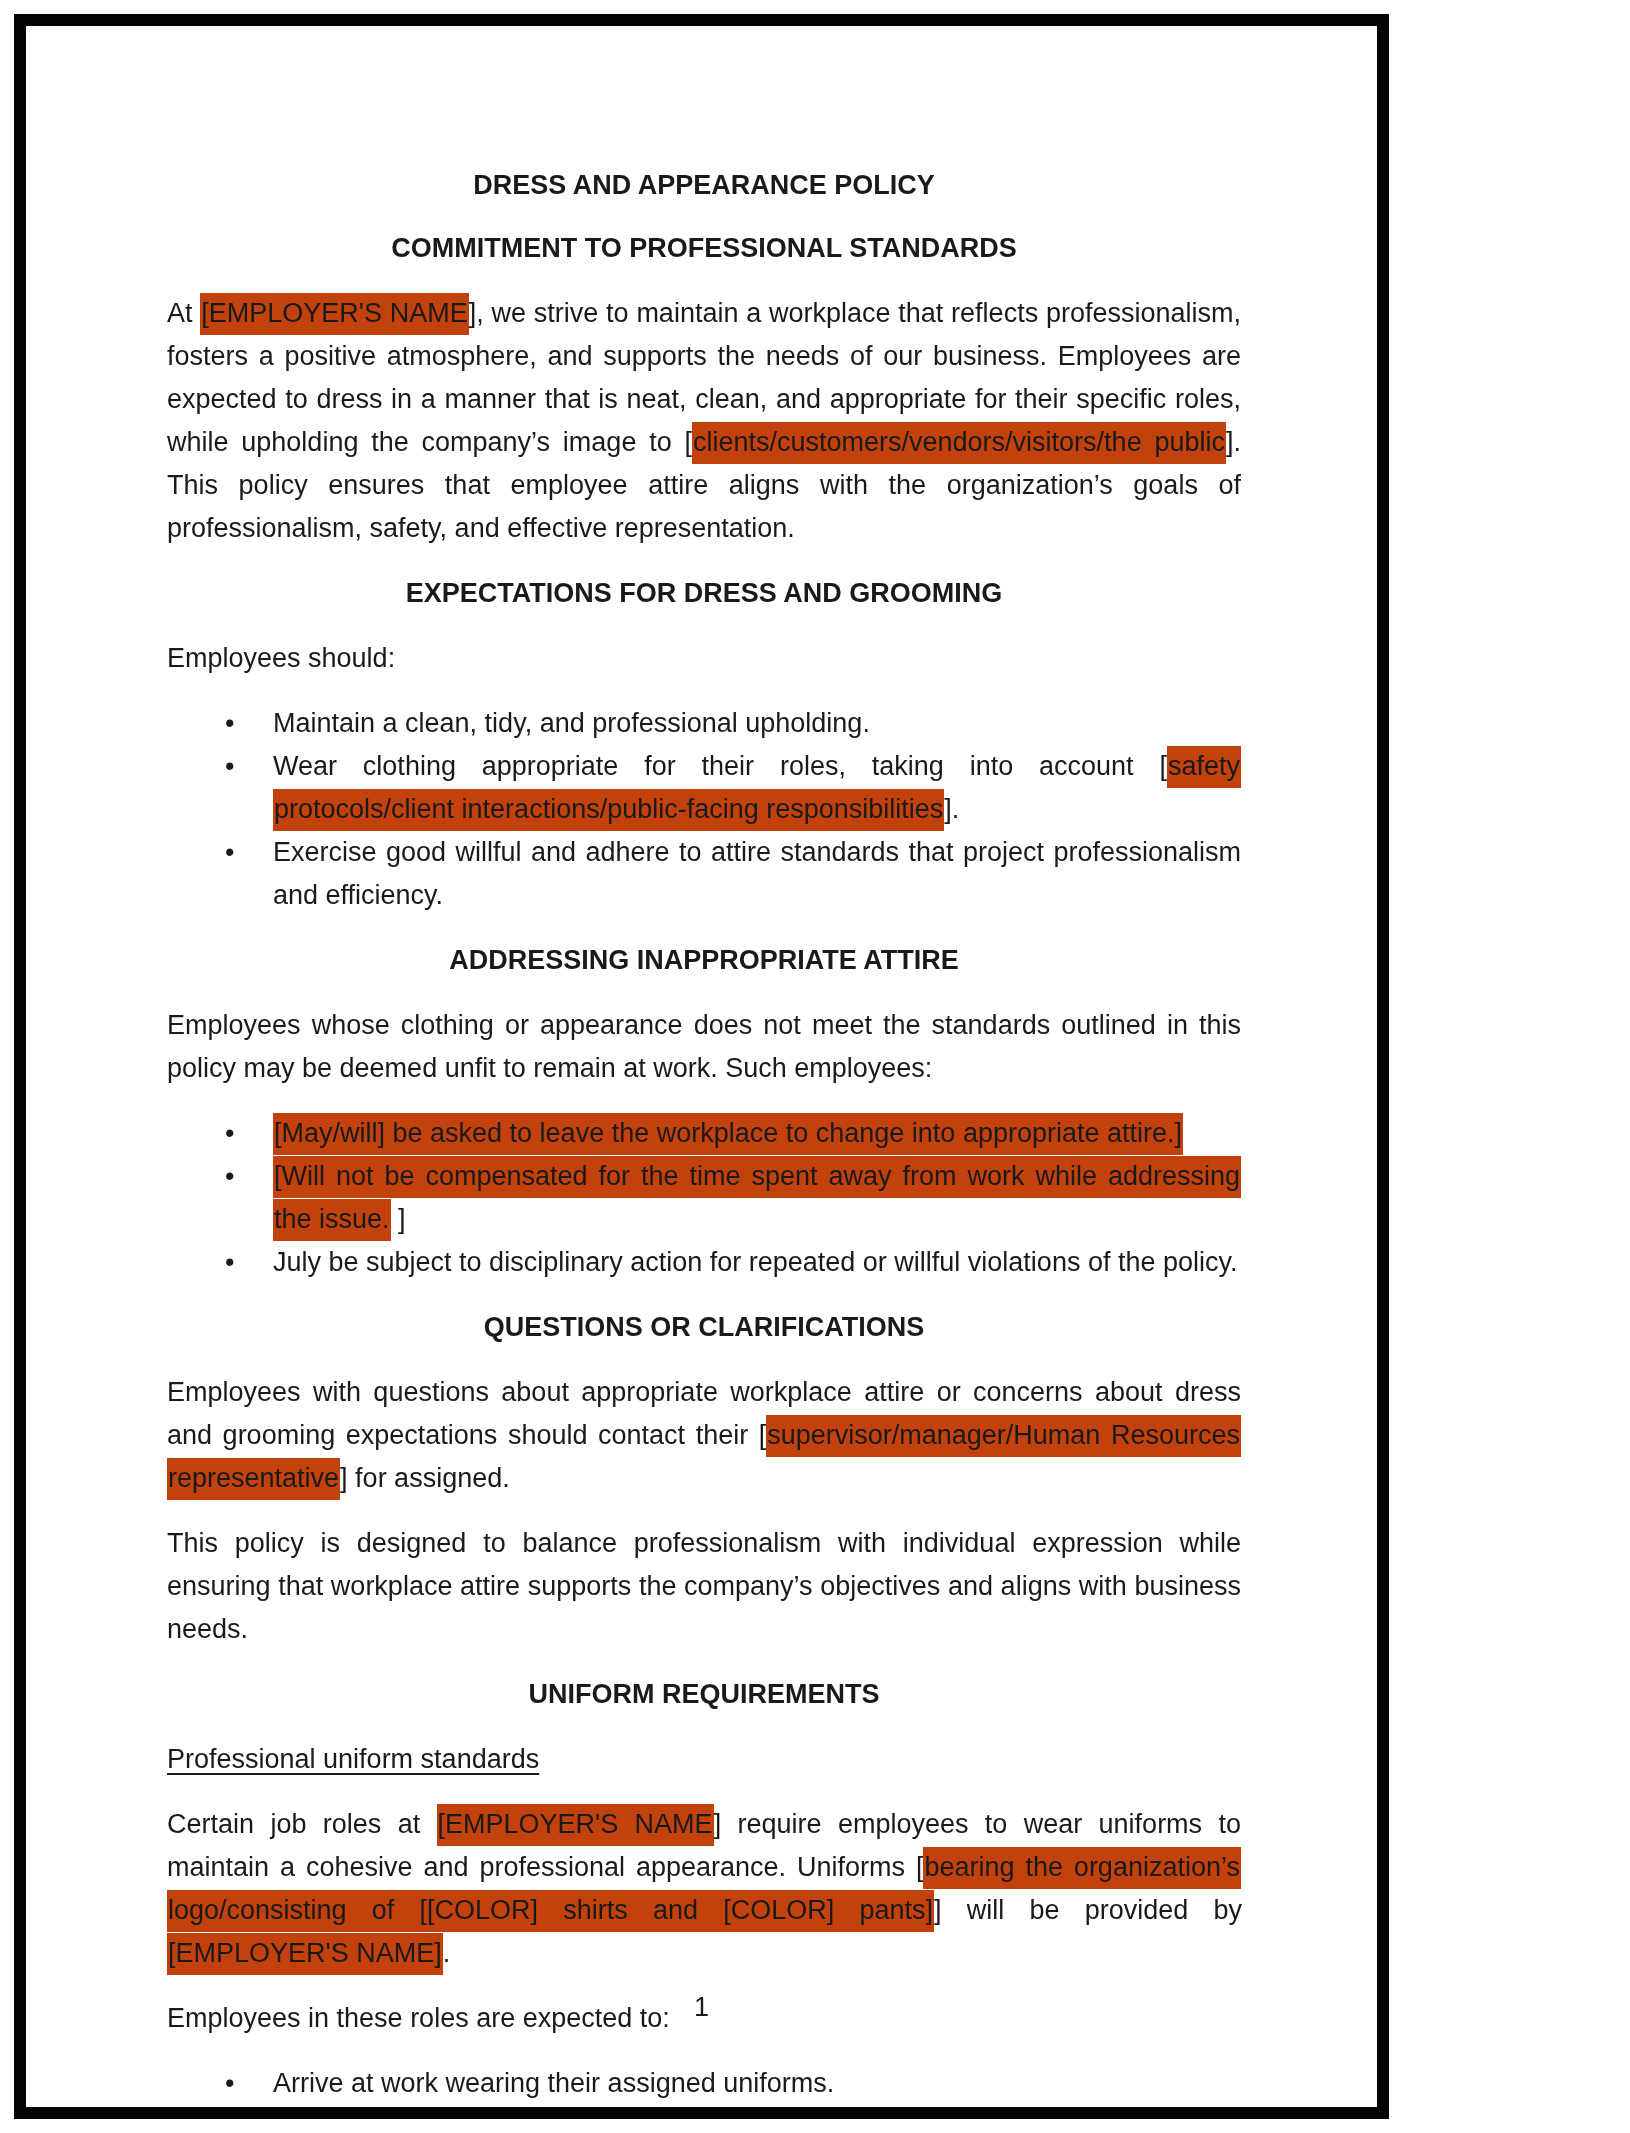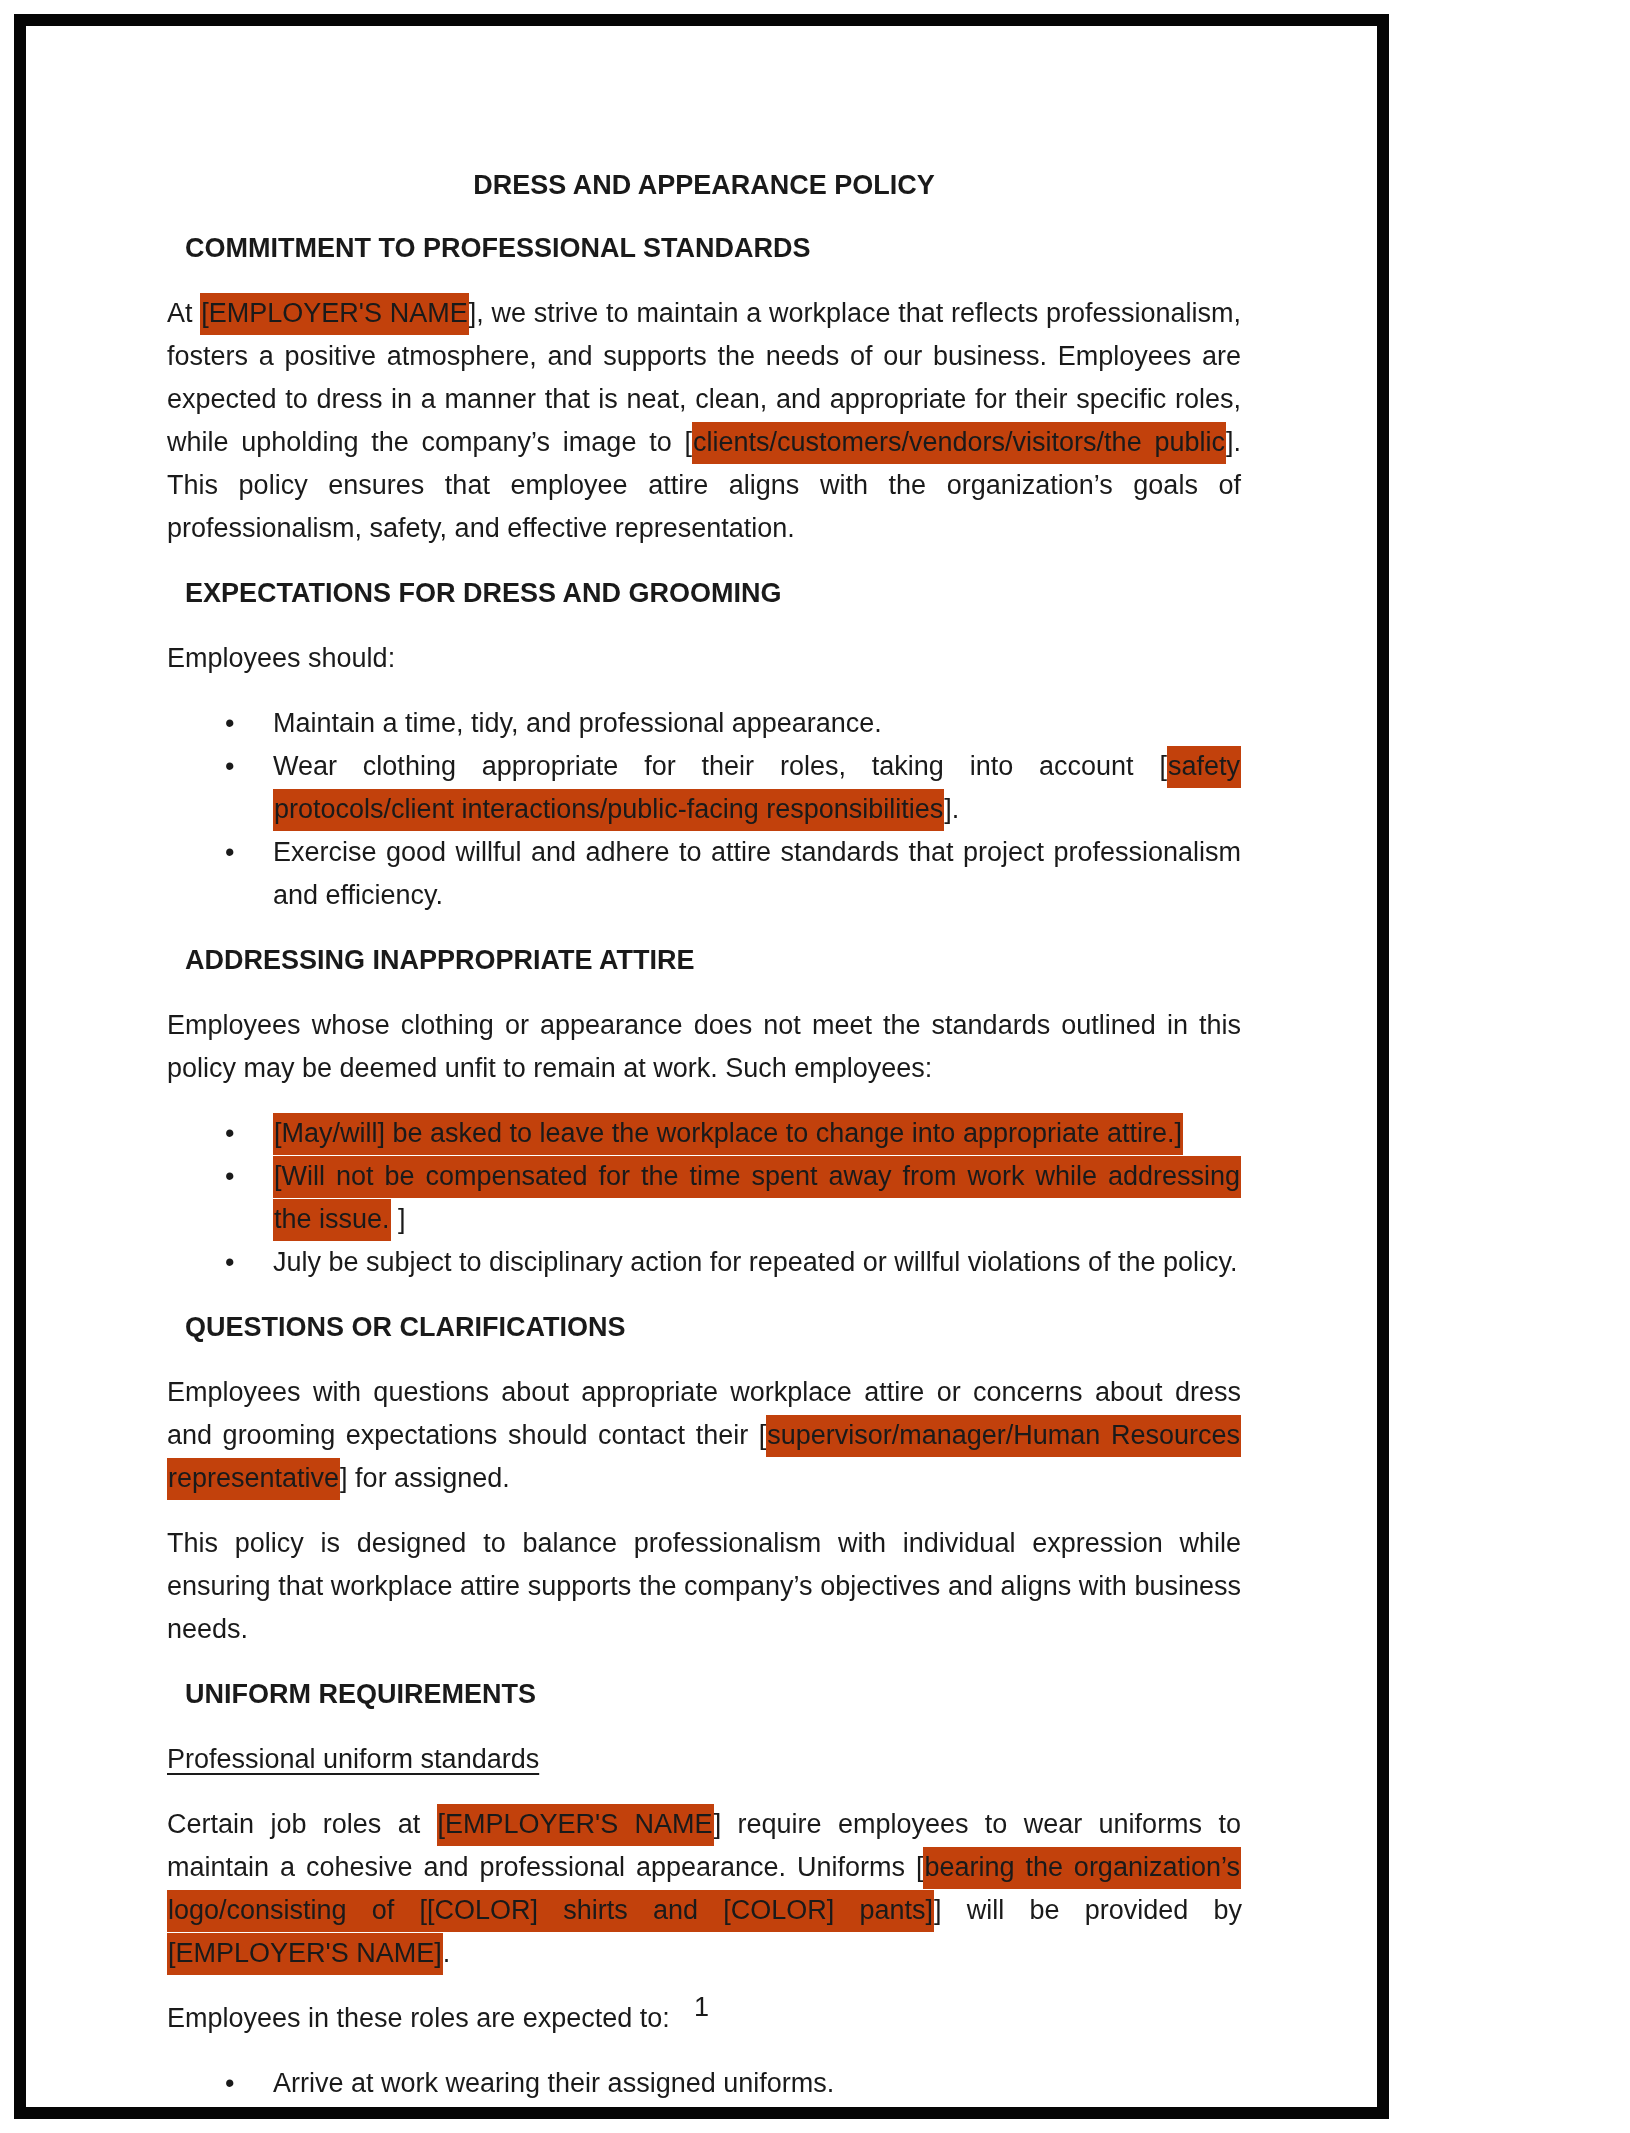--- a/index.html
+++ b/index.html
@@ -29,23 +29,23 @@
     line-height: 43px;
     text-align: justify;
     overflow: hidden;
   }
   .title {
     margin: 0 0 20px 0;
     font-weight: 700;
     text-align: center;
   }
   .heading {
-    margin: 0 0 22px 18px;
+    margin: 0 0 22px 0;
     font-weight: 700;
-    text-align: left;
+    text-align: center;
   }
   .subheading {
     margin: 0 0 22px 0;
     font-weight: 400;
     text-align: left;
     text-decoration: underline;
     text-decoration-thickness: 2px;
     text-underline-offset: 5px;
   }
   .para { margin: 0 0 22px 0; }
@@ -85,21 +85,21 @@
 <div class="page">
   <div class="page-frame"></div>
   <div class="content">
     <p class="title">DRESS AND APPEARANCE POLICY</p>
     <div id="blocks">
         <p class="heading">COMMITMENT TO PROFESSIONAL STANDARDS</p>
         <p class="para"><span class="run">At </span><span class="hl">[EMPLOYER'S NAME</span><span class="run">], we strive to maintain a workplace that reflects professionalism, fosters a positive atmosphere, and supports the needs of our business. Employees are expected to dress in a manner that is neat, clean, and appropriate for their specific roles, while upholding the company’s image to [</span><span class="hl">clients/customers/vendors/visitors/the public</span><span class="run">]. This policy ensures that employee attire aligns with the organization’s goals of professionalism, safety, and effective representation.</span></p>
         <p class="heading">EXPECTATIONS FOR DRESS AND GROOMING</p>
         <p class="para"><span class="run">Employees should:</span></p>
         <ul class="bullets">
-          <li><span class="bullet">•</span><span class="run">Maintain a time, tidy, and professional appearance.</span></li>
+          <li><span class="bullet">•</span><span class="run">Maintain a clean, tidy, and professional upholding.</span></li>
           <li><span class="bullet">•</span><span class="run">Wear clothing appropriate for their roles, taking into account [</span><span class="hl">safety protocols/client interactions/public-facing responsibilities</span><span class="run">].</span></li>
           <li><span class="bullet">•</span><span class="run">Exercise good willful and adhere to attire standards that project professionalism and efficiency.</span></li>
         </ul>
         <p class="heading">ADDRESSING INAPPROPRIATE ATTIRE</p>
         <p class="para"><span class="run">Employees whose clothing or appearance does not meet the standards outlined in this policy may be deemed unfit to remain at work. Such employees:</span></p>
         <ul class="bullets">
           <li><span class="bullet">•</span><span class="hl">[May/will] be asked to leave the workplace to change into appropriate attire.]</span></li>
           <li><span class="bullet">•</span><span class="hl">[Will not be compensated for the time spent away from work while addressing the issue.</span><span class="run"> ]</span></li>
           <li><span class="bullet">•</span><span class="run">July be subject to disciplinary action for repeated or willful violations of the policy.</span></li>
         </ul>

